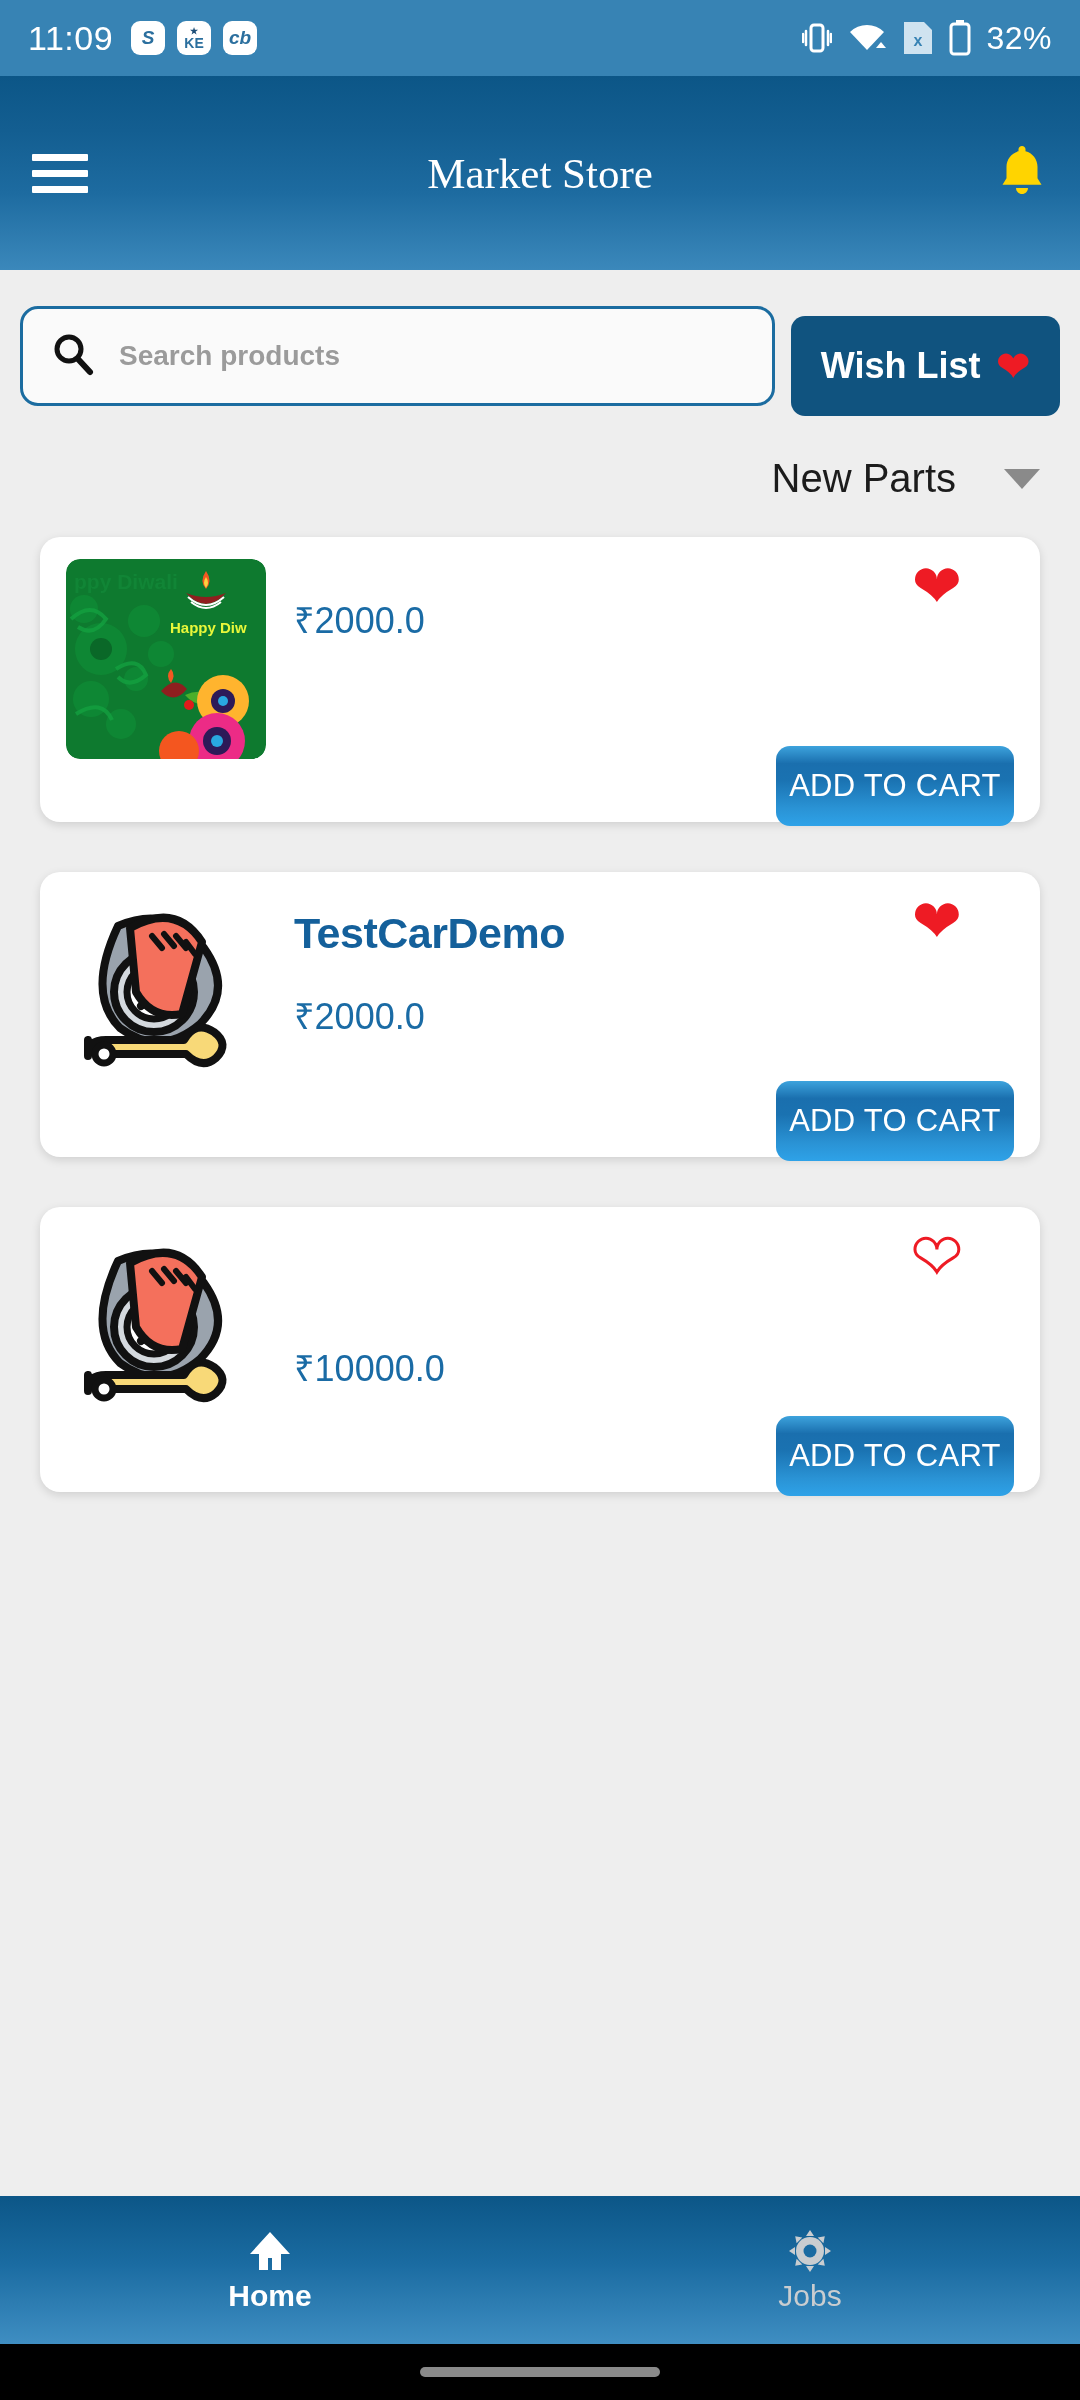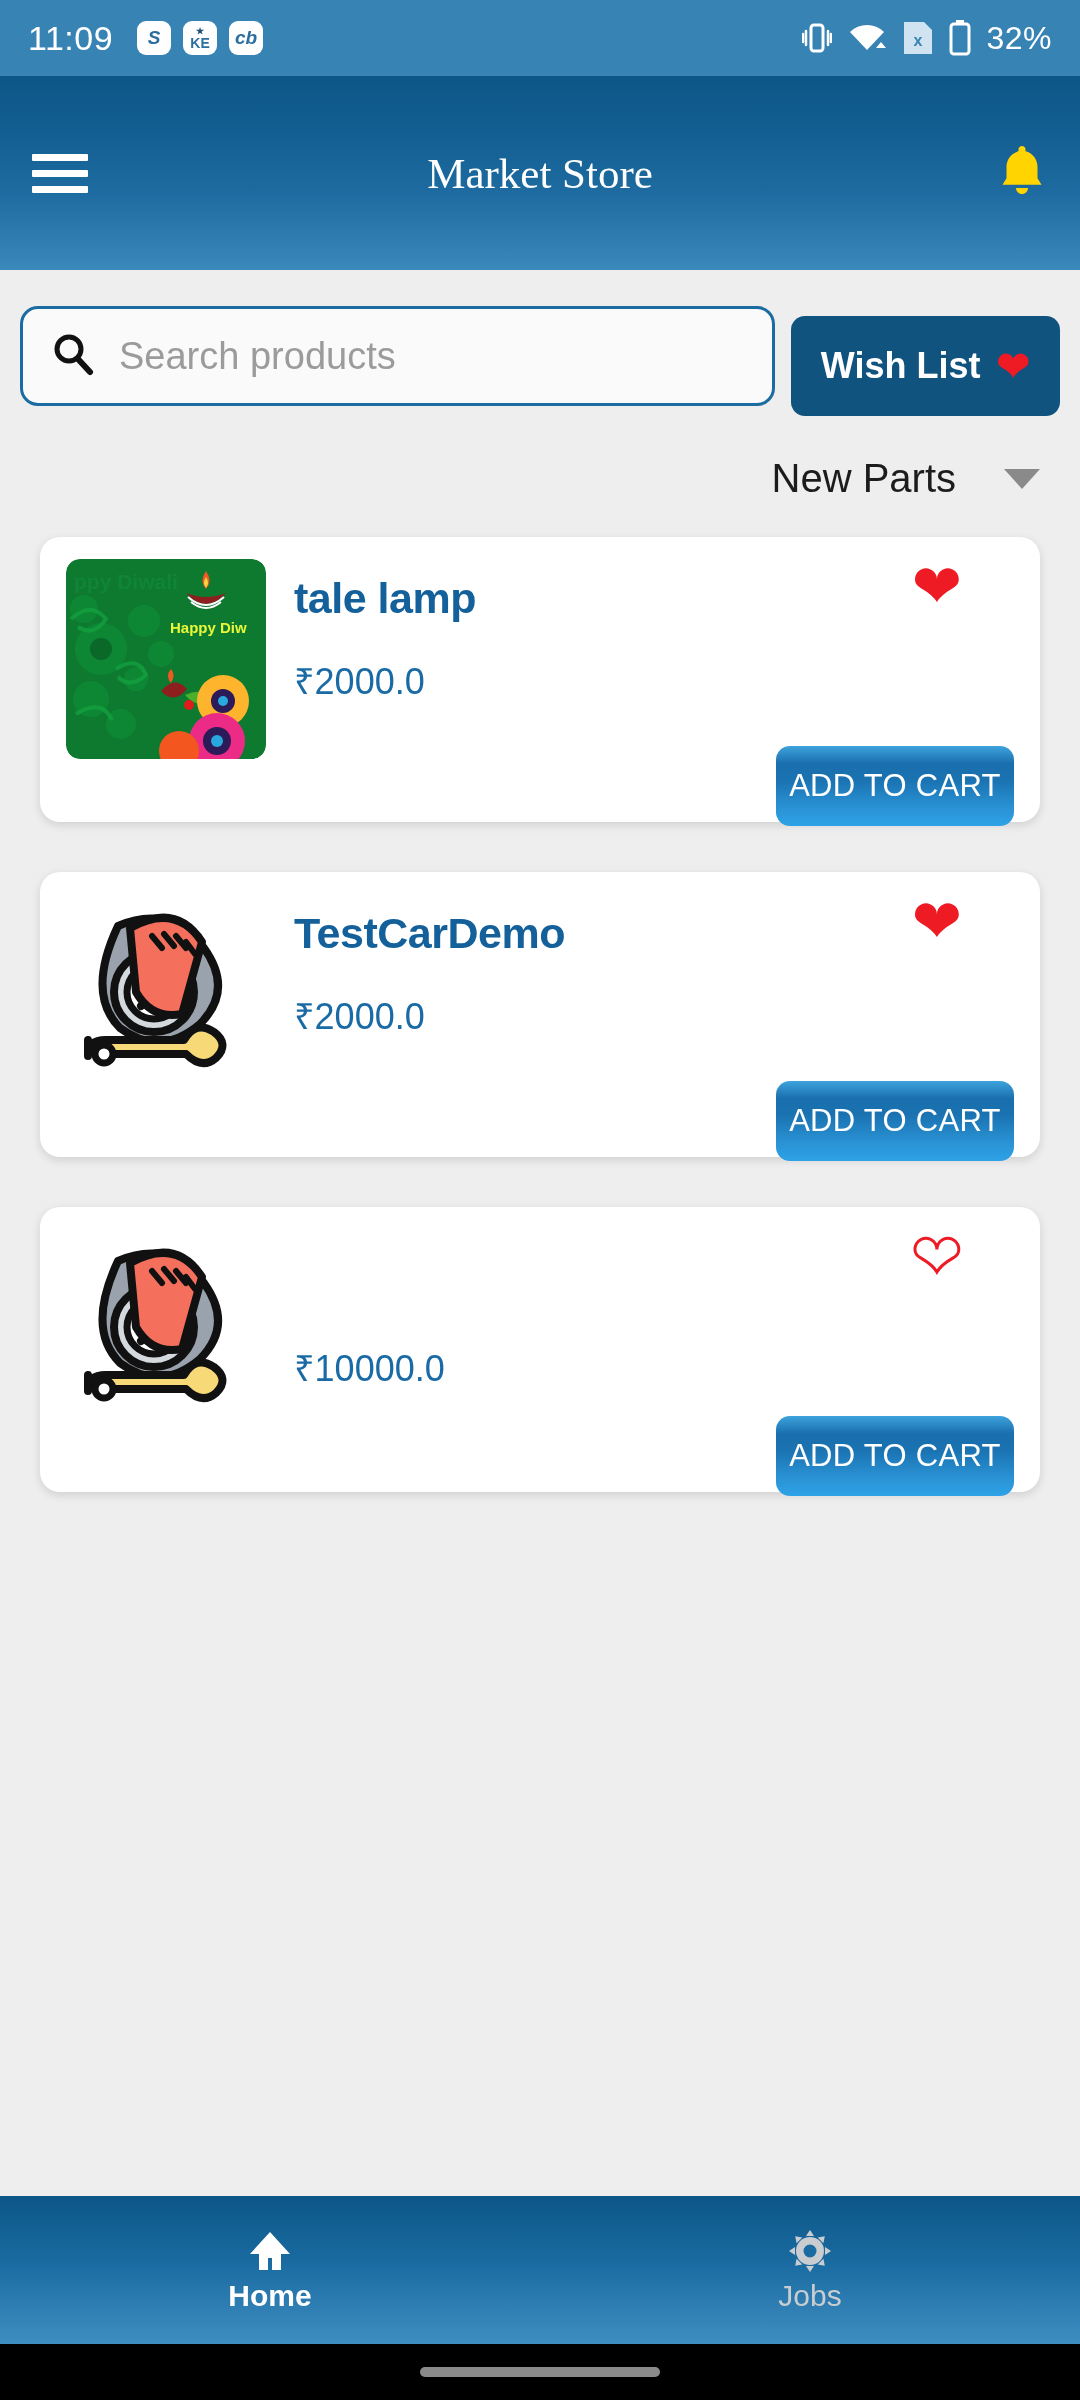--- a/index.html
+++ b/index.html
@@ -10,21 +10,21 @@
     overflow:hidden;
     position:relative;
   }
 
   
   .statusbar{
     height:76px; background:#3783b4;
     display:flex; align-items:center; justify-content:space-between;
     padding:0 28px;
   }
-  .sb-left{ display:flex; align-items:center; gap:24px; }
+  .sb-left{ display:flex; align-items:center; gap:18px; }
   .sb-time{ color:#fff; font-size:34px; letter-spacing:.5px; font-weight:400; }
   .sb-icons{ display:flex; align-items:center; gap:12px; }
   .notif{
     width:34px; height:34px; border-radius:9px; background:#fff;
     display:flex; align-items:center; justify-content:center;
     font-size:19px; font-weight:700; color:#2b6f9e; font-style:italic;
   }
   .notif.ke{ flex-direction:column; font-style:normal; font-size:14px; line-height:1;}
   .notif.ke .rays{ font-size:9px; color:#1d4e78;}
   .sb-right{ display:flex; align-items:center; gap:14px; }
@@ -50,21 +50,21 @@
   .content{ padding:0 20px; }
   .searchrow{
     display:flex; align-items:center; gap:16px; padding-top:26px;
   }
   .searchbox{
     flex:1; height:100px; background:#fafafa;
     border:3px solid #1b6ca0; border-radius:18px;
     display:flex; align-items:center; padding:0 26px; gap:22px;
   }
   .search-ph{
-    color:#9b9b9b; font-size:38px; font-weight:400;
+    color:#9b9b9b; font-size:28px; font-weight:700;
   }
   .wishbtn{
     height:100px; background:#10537f; border-radius:14px;
     display:flex; align-items:center; gap:16px; padding:0 30px;
     color:#fff; font-size:36px; font-weight:700; cursor:pointer;margin-top:20px;
   }
   .wishbtn .hrt{ color:#ee1b24; font-size:40px; line-height:1;}
 
   
   .sortrow{
@@ -253,21 +253,20 @@
               <circle cx="62" cy="22" r="5" fill="#29a8e0"></circle>
               <circle cx="56" cy="62" r="28" fill="#ec2b86"></circle>
               <circle cx="56" cy="62" r="14" fill="#2d1a58"></circle>
               <circle cx="56" cy="62" r="6" fill="#29a8e0"></circle>
               <circle cx="18" cy="72" r="20" fill="#f4561f"></circle>
             </g>
           </g>
         </svg>
       </div>
       <div class="info">
-        <div class="pname">tale lamp</div>
         <div class="pprice">₹2000.0</div>
       </div>
       <div class="heart">❤</div>
       <div class="cartbtn">ADD TO CART</div>
     </div>
 
     <div class="card">
       <div class="thumb">
         <svg width="200" height="200" viewBox="0 0 200 200">
           <rect width="200" height="200" rx="14" fill="#fff"></rect>

